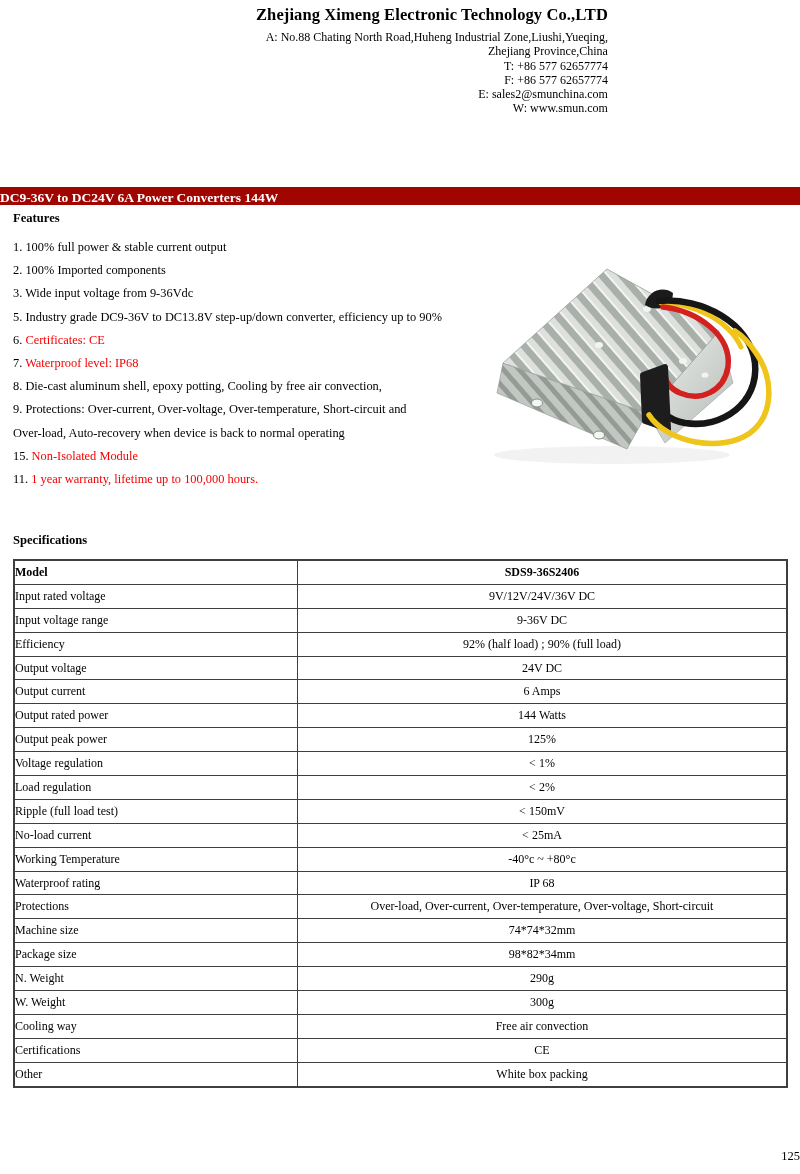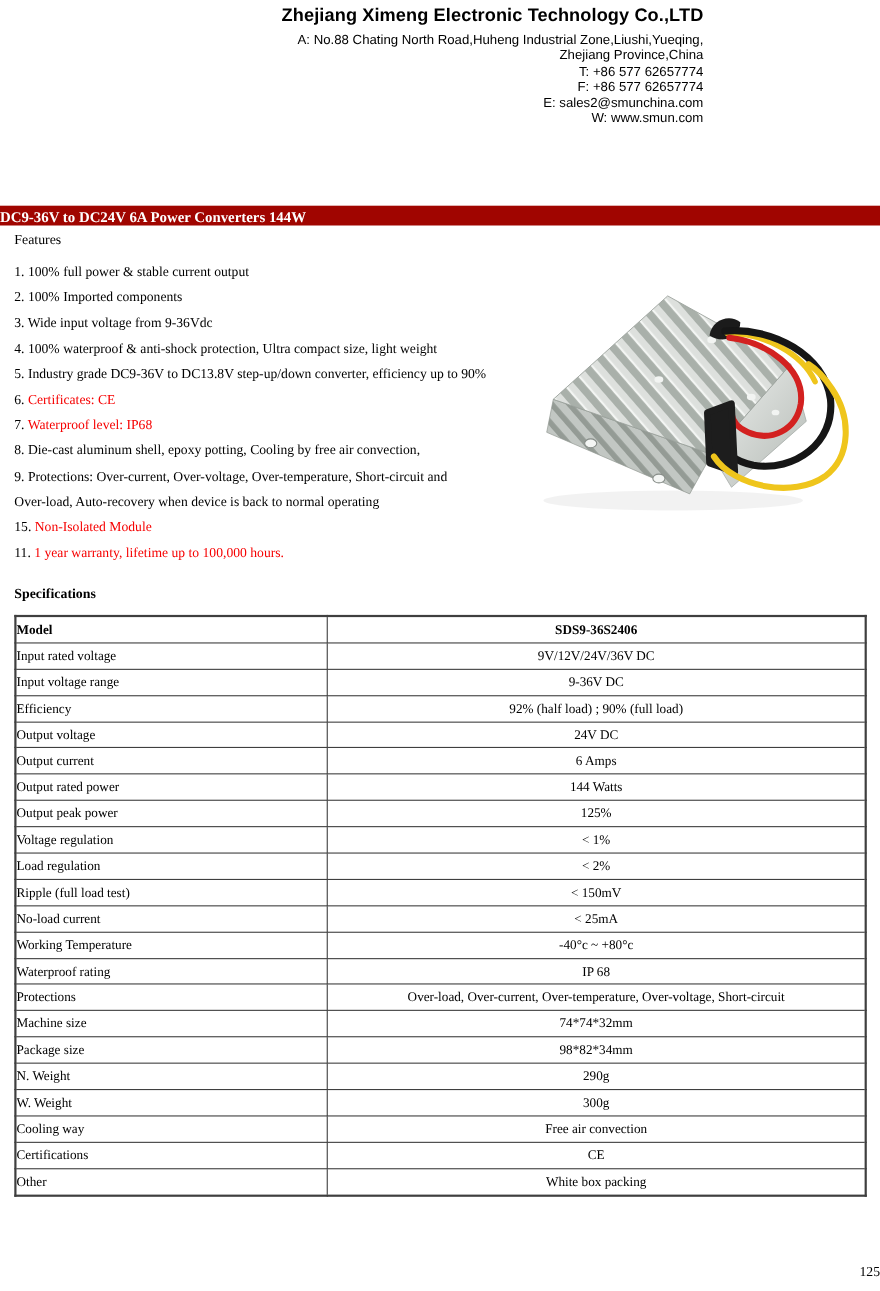--- a/index.html
+++ b/index.html
@@ -1,33 +1,33 @@
 <!DOCTYPE html>
 <html style="--accent: #a00500; --feature-red: #f60000;"><head>
 <meta charset="utf-8">
 <style>
   html,body{margin:0;padding:0;background:#ffffff;}
   .page{
     position:relative;width:800px;height:1174px;background:#fff;
     font-family:"Liberation Serif", serif;color:#000;overflow:hidden;
   }
   
-  .header{position:absolute;left:256px;top:5px;font-family:Liberation Sans, sans-serif;}
+  .header{position:absolute;left:256px;top:5px;font-family:Liberation Serif, serif;}
   .company{font-size:16.5px;font-weight:bold;margin:0 0 5px 0;white-space:nowrap;letter-spacing:.1px;}
   .contact{font-size:12px;line-height:14.3px;padding-left:8px;text-align:right;}
   .contact div{white-space:nowrap;}
   
   .banner{
     position:absolute;left:0;top:187px;width:800px;height:18px;
     background:var(--accent,#a00500);color:#fff;font-weight:bold;font-size:13.5px;
     line-height:22px;box-sizing:border-box;white-space:nowrap;
   }
   
   .features{position:absolute;left:13px;top:211px;width:474px;}
-  .features h2{font-size:12.6px;margin:0;font-weight:normal;}
+  .features h2{font-size:12.6px;margin:0;font-weight:bold;}
   .features ul{list-style:none;margin:10px 0 0 0;padding:0;font-size:12.4px;}
   .features li{height:23.2px;line-height:23.2px;white-space:nowrap;}
   .red{color:var(--feature-red,#f60000);}
   
   .product{position:absolute;left:487px;top:263px;width:300px;height:205px;margin:0;}
   
   .specs{position:absolute;left:13px;top:533px;width:775px;}
   .specs h2{font-size:12.6px;margin:0 0 11px 0;font-weight:bold;}
   table.spec{border-collapse:collapse;width:775px;table-layout:fixed;border:2px solid #3f3f3f;}
   table.spec td{border:1px solid #3f3f3f;height:22.9px;font-size:12px;padding:0;overflow:hidden;white-space:nowrap;}
@@ -57,21 +57,20 @@
   <div class="banner">
     <span>DC9-36V to DC24V 6A Power Converters 144W</span>
   </div>
 
   <section class="features">
     <h2>Features</h2>
     <ul id="features-list">
         <li><span>1. </span><span>100% full power &amp; stable current output</span></li>
         <li><span>2. </span><span>100% Imported components</span></li>
         <li><span>3. </span><span>Wide input voltage from 9-36Vdc</span></li>
-        <li><span>4. </span><span>100% waterproof &amp; anti-shock protection, Ultra compact size, light weight</span></li>
         <li><span>5. </span><span>Industry grade DC9-36V to DC13.8V step-up/down converter, efficiency up to 90%</span></li>
         <li><span>6. </span><span class="red">Certificates: CE</span></li>
         <li><span>7. </span><span class="red">Waterproof level: IP68</span></li>
         <li><span>8. </span><span>Die-cast aluminum shell, epoxy potting, Cooling by free air convection,</span></li>
         <li><span>9. </span><span>Protections: Over-current, Over-voltage, Over-temperature, Short-circuit and</span></li>
         <li><span></span><span>Over-load, Auto-recovery when device is back to normal operating</span></li>
         <li><span>15. </span><span class="red">Non-Isolated Module</span></li>
         <li><span>11. </span><span class="red">1 year warranty, lifetime up to 100,000 hours.</span></li>
       </ul>
   </section>

